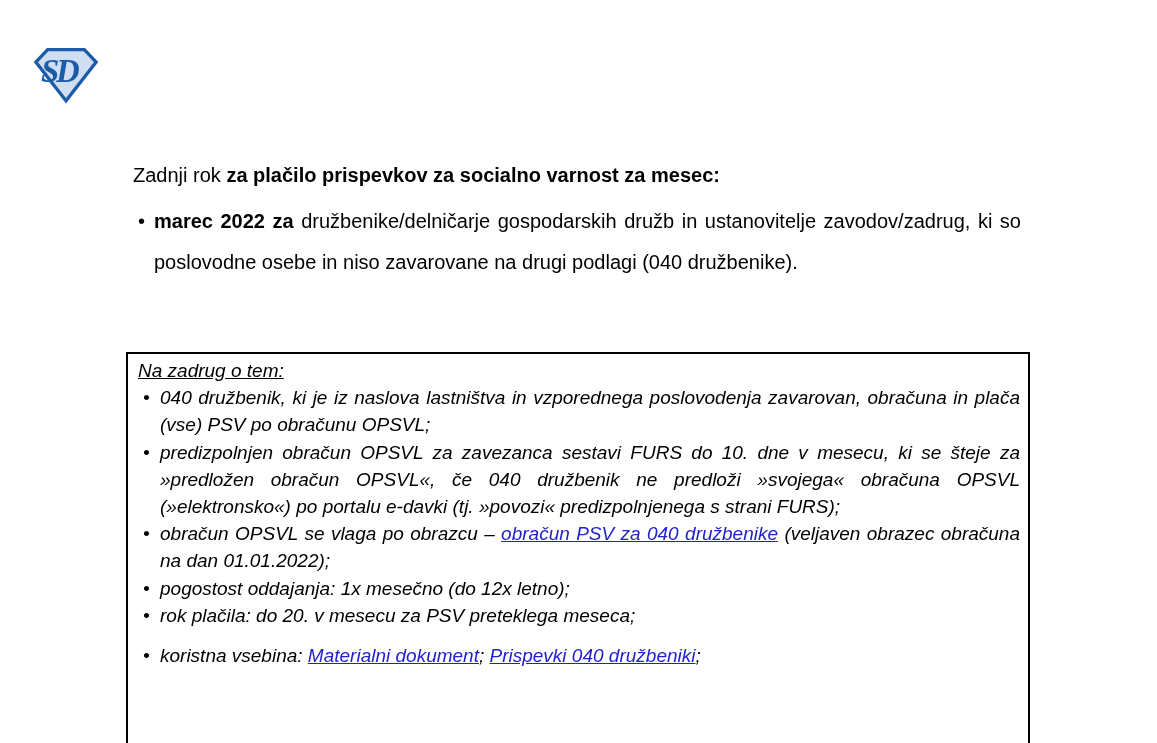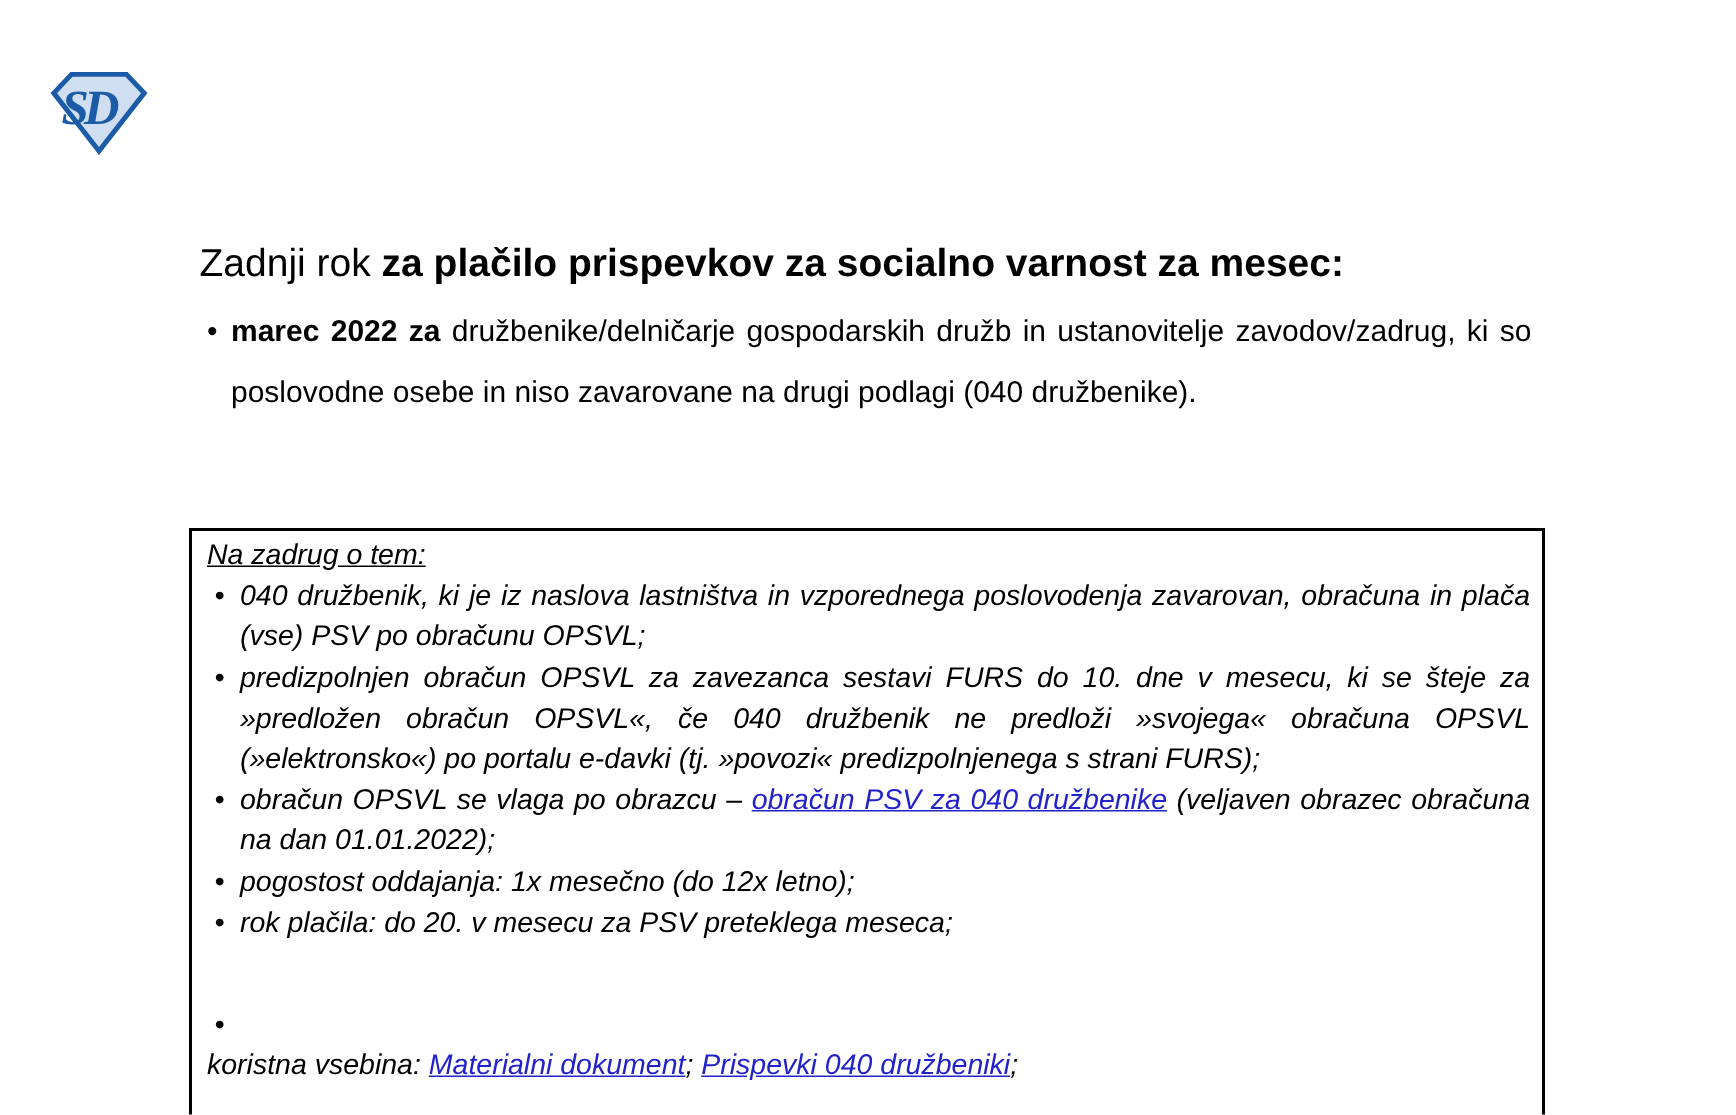--- a/index.html
+++ b/index.html
@@ -11,42 +11,42 @@
   *{box-sizing:border-box;}
   html,body{margin:0;padding:0;}
   body{
     width:1157px;height:743px;position:relative;overflow:hidden;
     background:#ffffff;color:var(--text-color);
     font-family:"Liberation Sans", sans-serif;
   }
   .logo{position:absolute;left:33px;top:45px;width:66px;height:59px;}
   .heading{
     position:absolute;left:133px;top:164px;width:888px;margin:0;
-    font-size:26px;line-height:23px;font-weight:normal;
+    font-size:20px;line-height:23px;font-weight:normal;
   }
   .b{font-weight:bold;}
   .main-bullet{
     position:absolute;left:133px;top:201px;width:888px;
     display:flex;font-size:20px;line-height:40.5px;
   }
   .main-bullet .marker{flex:0 0 21px;padding-left:5px;}
   .main-bullet .marker::before{content:"\2022";}
   .main-bullet .btext{flex:1;text-align:justify;}
   .box{
     position:absolute;left:126px;top:352px;width:904px;height:580px;
     border:2px solid #000000;
     padding:3px 8px 0 10px;
     font-style:italic;font-size:19px;line-height:27.2px;
   }
   .box-title{margin:0;text-decoration:underline;}
   .box-bullet{display:flex;}
   .box-bullet .marker{flex:0 0 22px;padding-left:5px;}
   .box-bullet .marker::before{content:"\2022";}
   .box-bullet .btext{flex:1;text-align:justify;}
-  .box-bullet.gap-above{margin-top:41px;flex-direction:column;}
+  .box-bullet.gap-above{margin-top:13px;}
   a.doclink{
     color:var(--link-color);
     font-weight:normal;
     text-decoration:underline;
     cursor:pointer;
   }
 </style>
 </head>
 <body>
 

